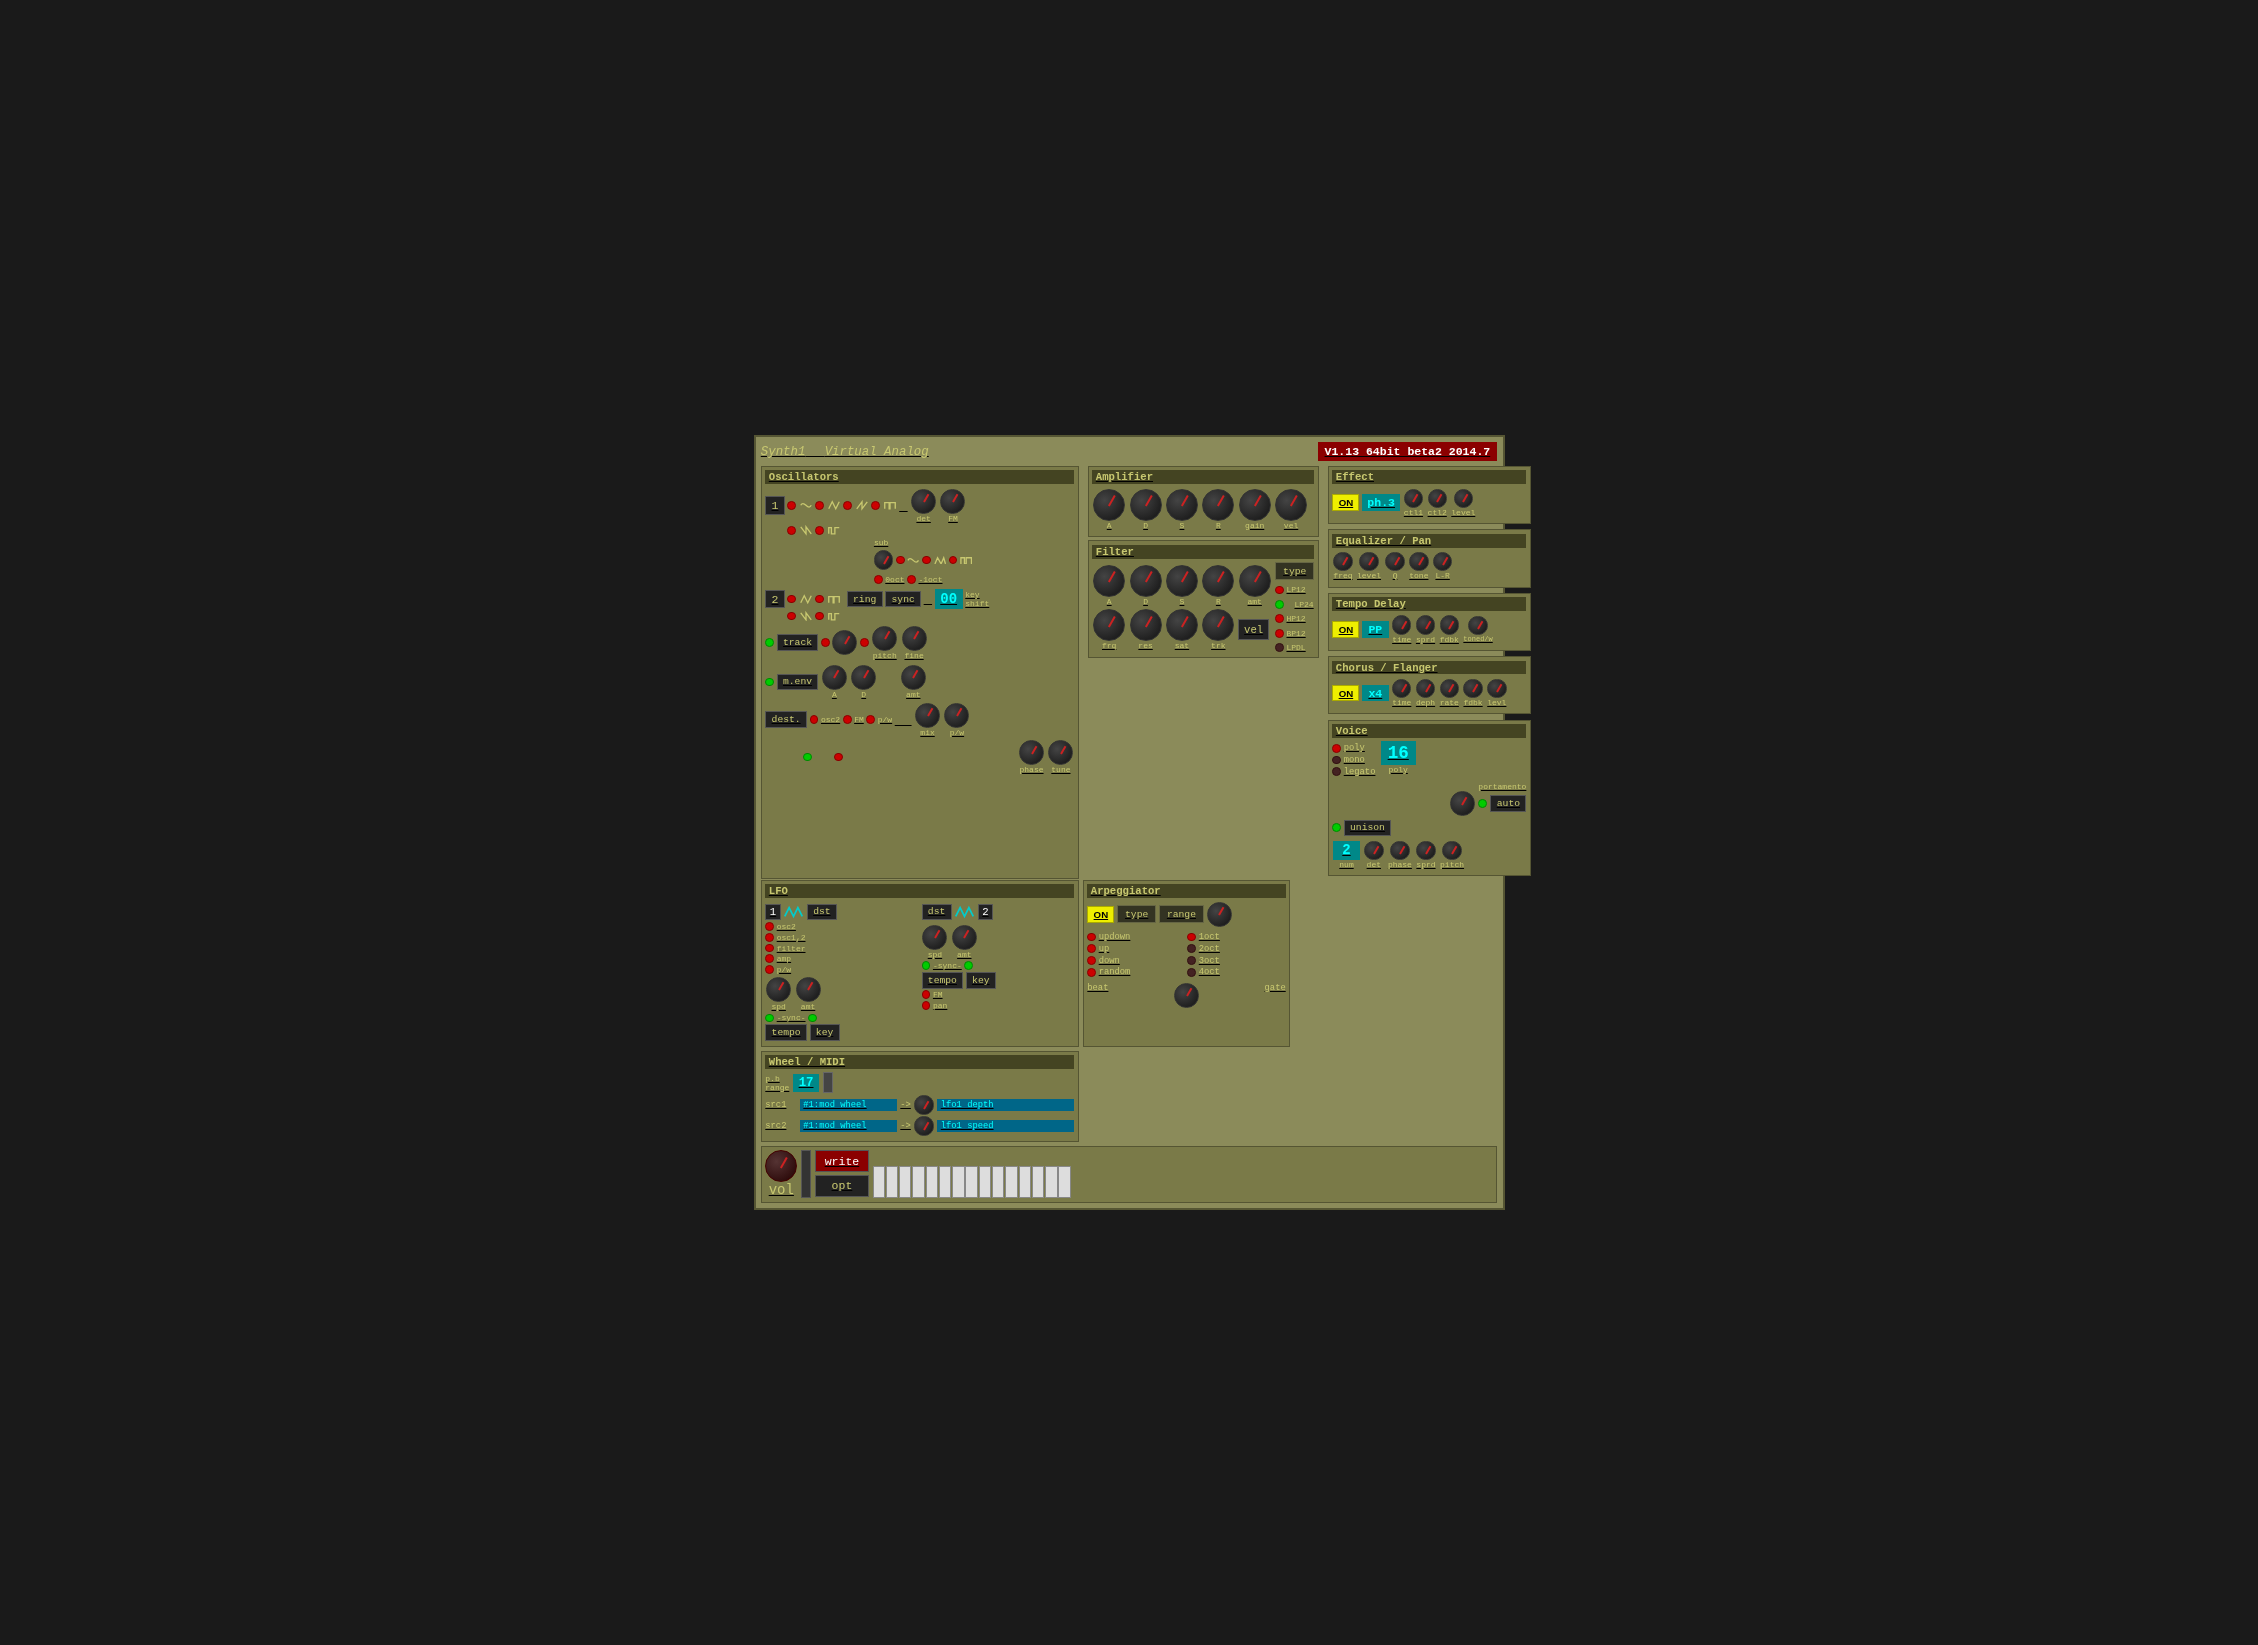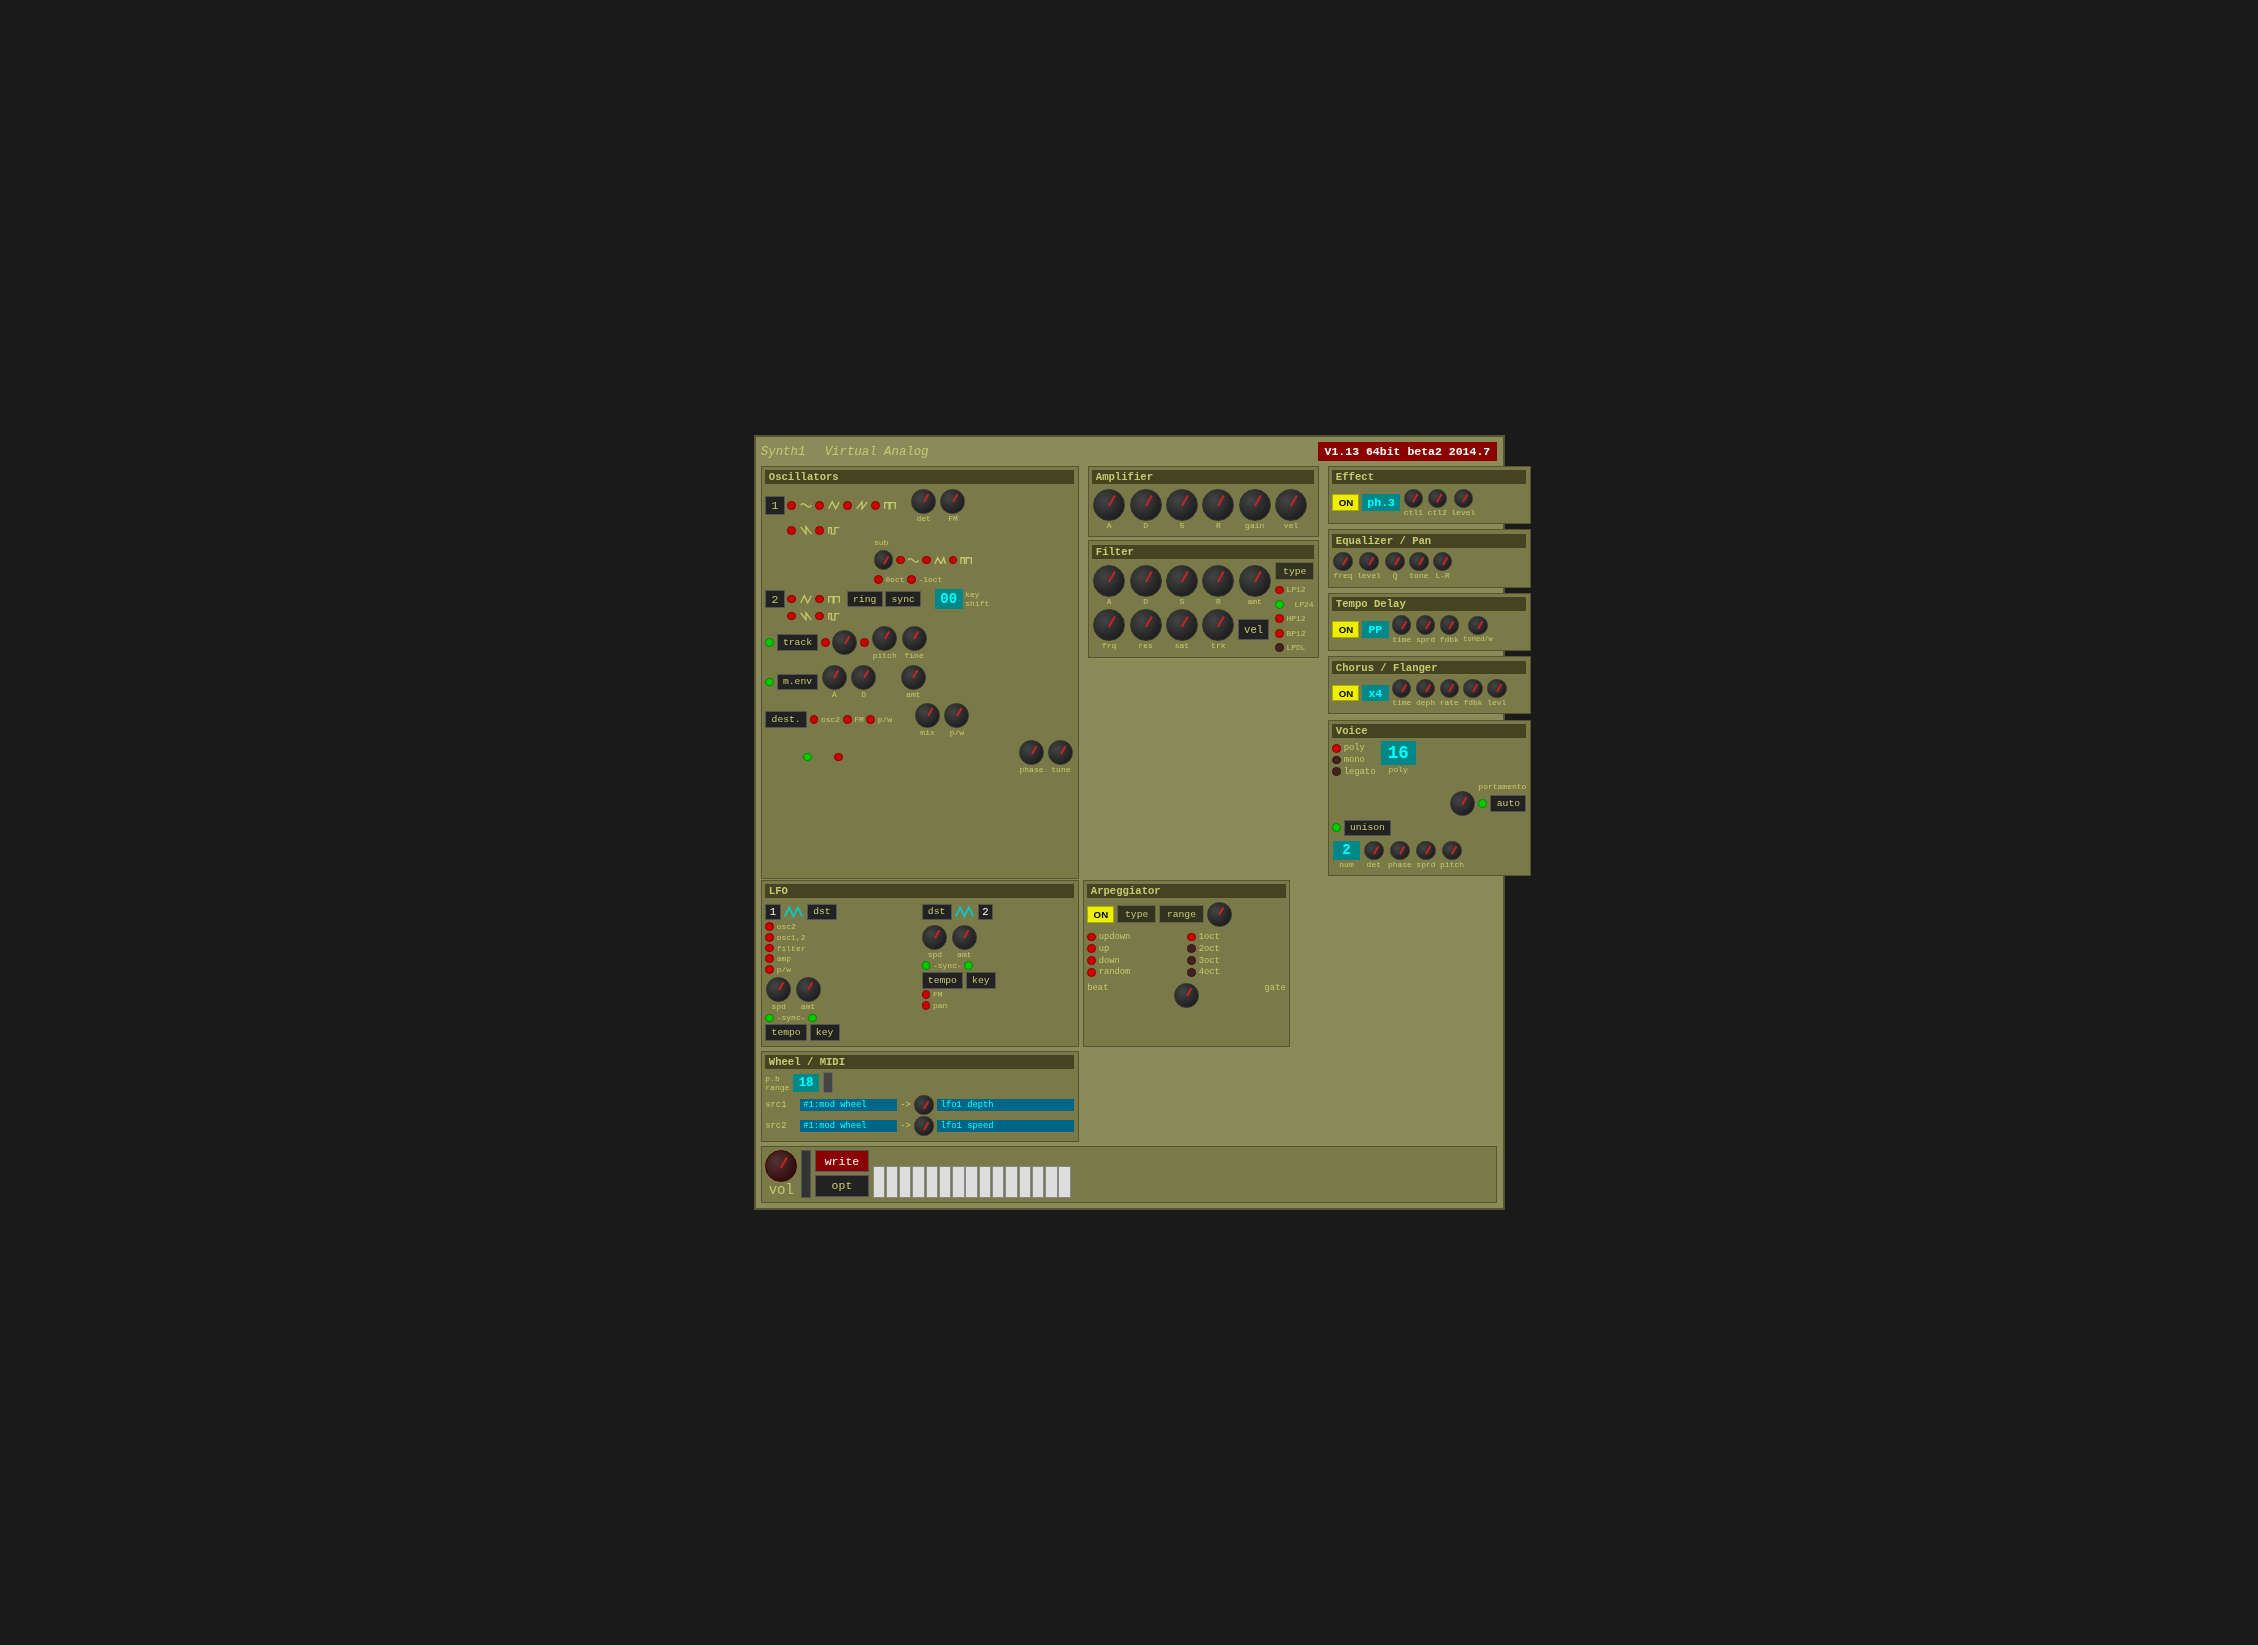--- a/index.html
+++ b/index.html
@@ -10,20 +10,21 @@
       align-items: center;
       min-height: 100vh;
       font-family: 'Courier New', Courier, monospace;
     }
     .synth-container {
       width: 751px;
       background: #8B8B5A;
       border: 2.6px solid #555533;
       padding: 5.3px;
       position: relative;
+      text-decoration: underline;
     }
     .synth-header {
       display: flex;
       justify-content: space-between;
       align-items: center;
       margin-bottom: 5.3px;
     }
     .synth-title {
       color: #c8c870;
       font-size: 16px;
@@ -866,21 +867,21 @@
     <div></div>
 
   </div>
 
   <div style="display:grid;grid-template-columns:318px 1fr;gap:3.5px;margin-top:3.5px;">
     <div class="section">
       <div class="section-title-dark">Wheel / MIDI</div>
       <div style="display:flex;align-items:center;gap:3.5px;margin-bottom:1.8px;">
         <span style="font-size:8px;color:#c8c870;white-space:pre;">p.b
 range</span>
-        <div class="display-cyan" style="font-size:12.4px;width:25px;text-align:center;">18</div>
+        <div class="display-cyan" style="font-size:12.4px;width:25px;text-align:center;">17</div>
         <div style="width:10.6px;background:#444;height:21px;border:0.9px solid #666;"></div>
       </div>
       <div class="midi-row">
         <span class="midi-src-label">src1</span>
         <div class="midi-target">#1:mod wheel</div>
         <span class="arrow-label">-&gt;</span>
         <div class="knob knob-sm"></div>
         <div class="midi-dest">lfo1 depth</div>
       </div>
       <div class="midi-row">

